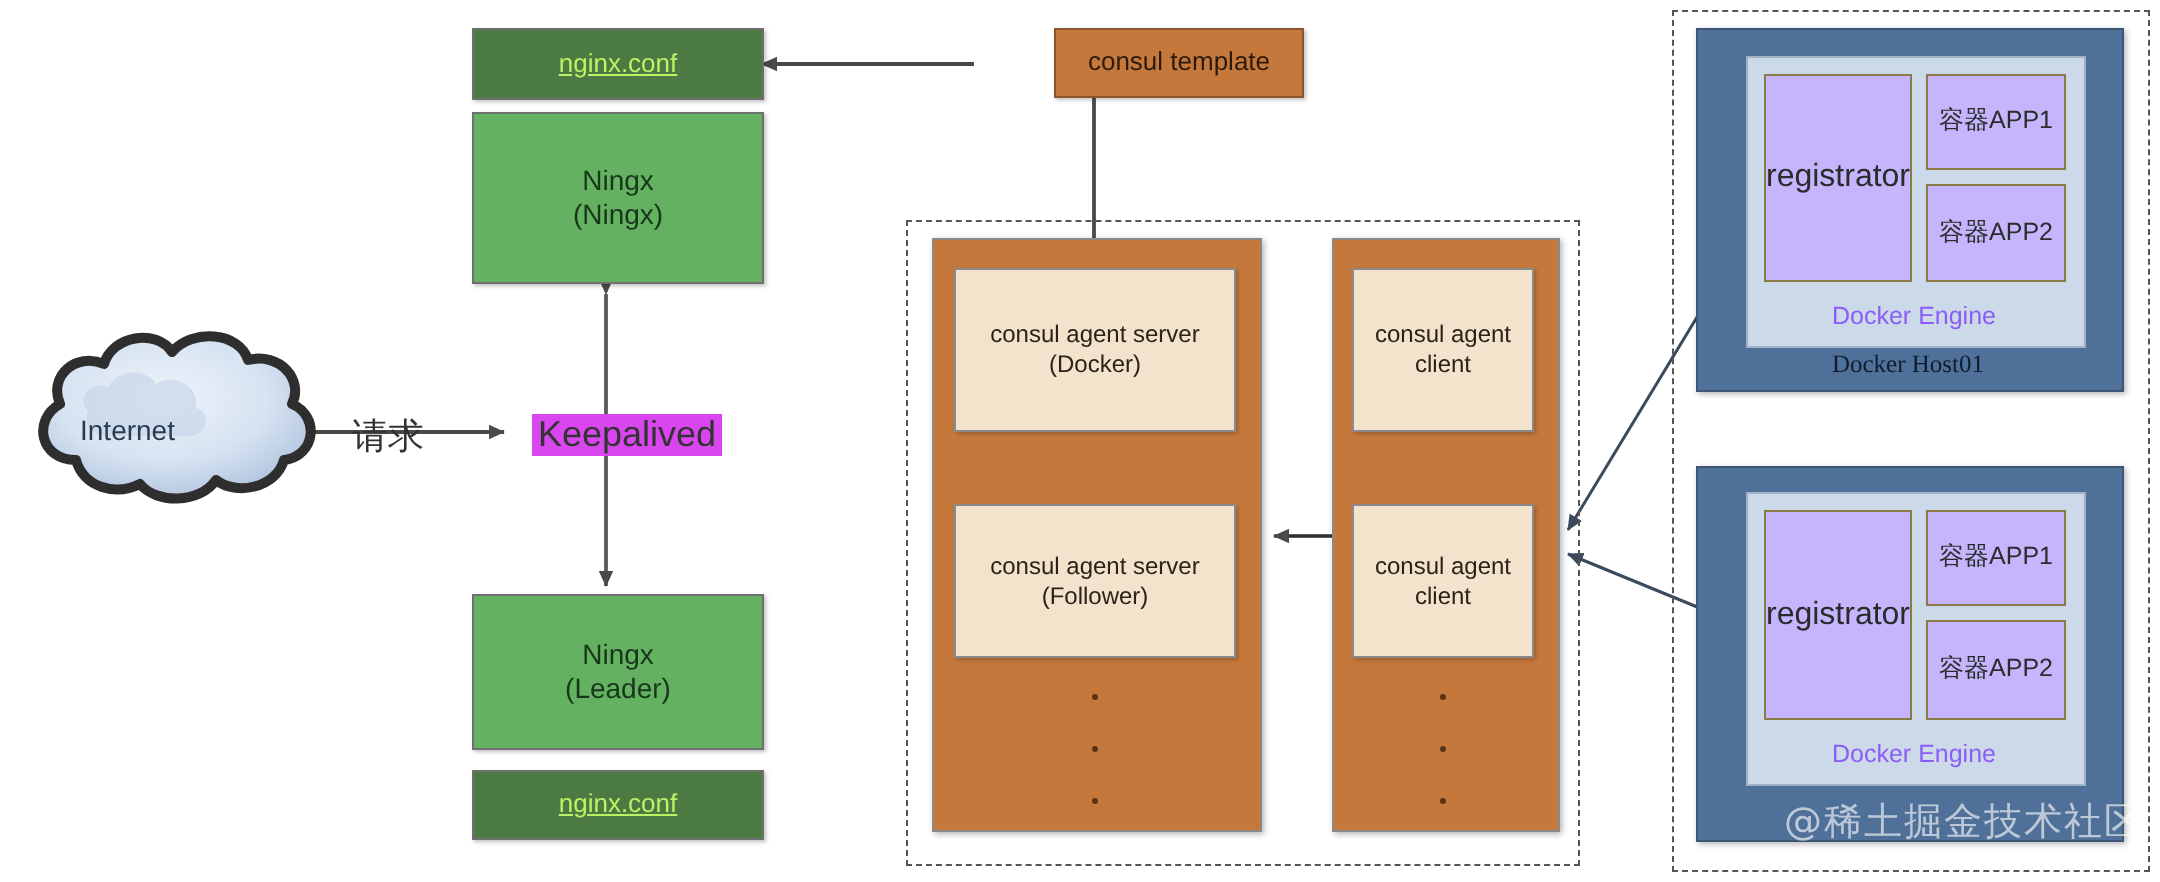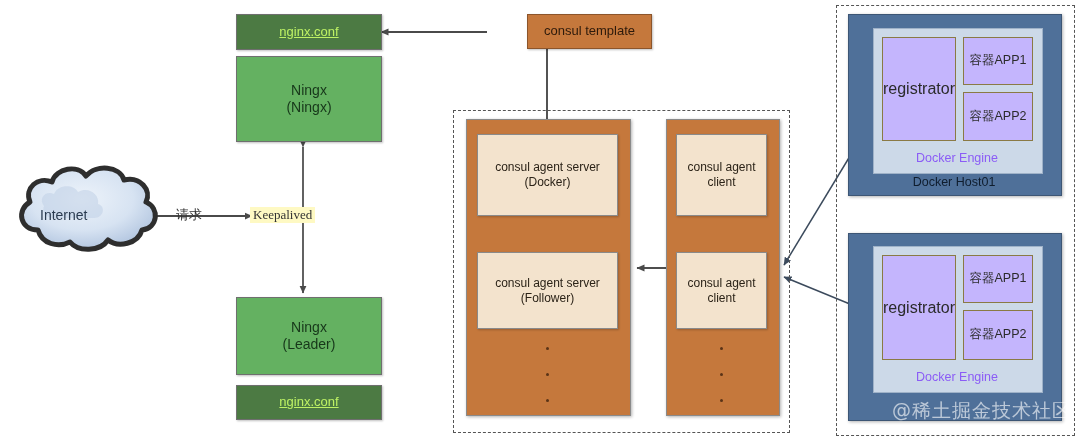--- a/index.html
+++ b/index.html
@@ -26,21 +26,21 @@
        background:#5a3317;}
   
   .docker-host{background:#4f7099;border:1px solid #3d5675;
        box-shadow:1px 1px 3px rgba(0,0,0,.3);}
   .docker-engine{background:#ccd9e8;border:1px solid #9fb2c8;}
   .yellow{background:#c4b5fd;border:1px solid #8a7a45;}
   .lbl{position:absolute;display:flex;align-items:center;
        justify-content:center;color:#1d2c3d;}
   .lbl-engine{font-size:12.5px;color:#8b5cf6;}
   .lbl-host{font-size:12.5px;color:#0f1d2e;}
-  .txt{position:absolute;font-size:13px;color:#333;font-family:Liberation Serif, serif;}
+  .txt{position:absolute;font-size:18px;color:#333;}
   .wm{position:absolute;font-size:19px;color:rgba(255,255,255,.62);
       letter-spacing:1px;font-family:"DejaVu Sans",sans-serif;}
   .cloud-label{position:absolute;font-size:14px;color:#2a3b50;}
 </style>
 </head>
 <body>
 
 <svg class="canvas" viewBox="0 0 1080 441">
   <defs>
     <marker id="ah" markerWidth="9" markerHeight="9" refX="7.5" refY="4.2" orient="auto" markerUnits="userSpaceOnUse">
@@ -98,21 +98,21 @@
   <span>Ningx</span>
   <span>(Leader)</span>
 </div>
 
 <div class="node nginx-conf" style="left:236px;top:385px;width:146px;height:35px;">nginx.conf</div>
 
 <div class="cloud-label" style="left:40px;top:207px;width:100px;text-align:left;">Internet</div>
 
 <div class="txt" style="left:176px;top:206px;">请求</div>
 
-<div class="txt" style="left:250px;top:207px;background:#fef9c3;padding:0 3px;">Keepalived</div>
+<div class="txt" style="left:266px;top:207px;background:#d946ef;padding:0 3px;">Keepalived</div>
 
 <div class="node consul-template" style="left:487px;top:14px;width:125px;height:35px;">consul template</div>
 
 <div class="consul-col" style="position:absolute;left:466px;top:119px;
      width:163px;height:295px;"></div>
 <div class="node consul-box" style="left:477px;top:134px;width:141px;height:82px;
      flex-direction:column;">
   <span>consul agent server</span>
   <span>(Docker)</span>
 </div>
@@ -142,21 +142,21 @@
 <div class="dot" style="left:720px;top:399px;"></div>
 
 <div class="docker-host" style="position:absolute;left:848px;top:14px;
      width:212px;height:180px;"></div>
 <div class="docker-engine" style="position:absolute;left:873px;top:28px;
      width:168px;height:144px;"></div>
 <div class="node yellow" style="left:882px;top:37px;width:74px;height:104px;" style_note="">registrator</div>
 <div class="node yellow" style="left:963px;top:37px;width:70px;height:48px;font-size:12.5px;">容器APP1</div>
 <div class="node yellow" style="left:963px;top:92px;width:70px;height:49px;font-size:12.5px;">容器APP2</div>
 <div class="lbl lbl-engine" style="left:873px;top:148px;width:168px;height:20px;">Docker Engine</div>
-<div class="lbl lbl-host" style="left:848px;top:172px;width:212px;height:20px;">Docker Host01</div>
+<div class="lbl lbl-host" style="left:848px;top:172px;width:212px;height:20px;font-family:Liberation Serif, serif;">Docker Host01</div>
 
 <div class="docker-host" style="position:absolute;left:848px;top:233px;
      width:212px;height:186px;"></div>
 <div class="docker-engine" style="position:absolute;left:873px;top:246px;
      width:168px;height:145px;"></div>
 <div class="node yellow" style="left:882px;top:255px;width:74px;height:105px;">registrator</div>
 <div class="node yellow" style="left:963px;top:255px;width:70px;height:48px;font-size:12.5px;">容器APP1</div>
 <div class="node yellow" style="left:963px;top:310px;width:70px;height:50px;font-size:12.5px;">容器APP2</div>
 <div class="lbl lbl-engine" style="left:873px;top:367px;width:168px;height:20px;">Docker Engine</div>
 

